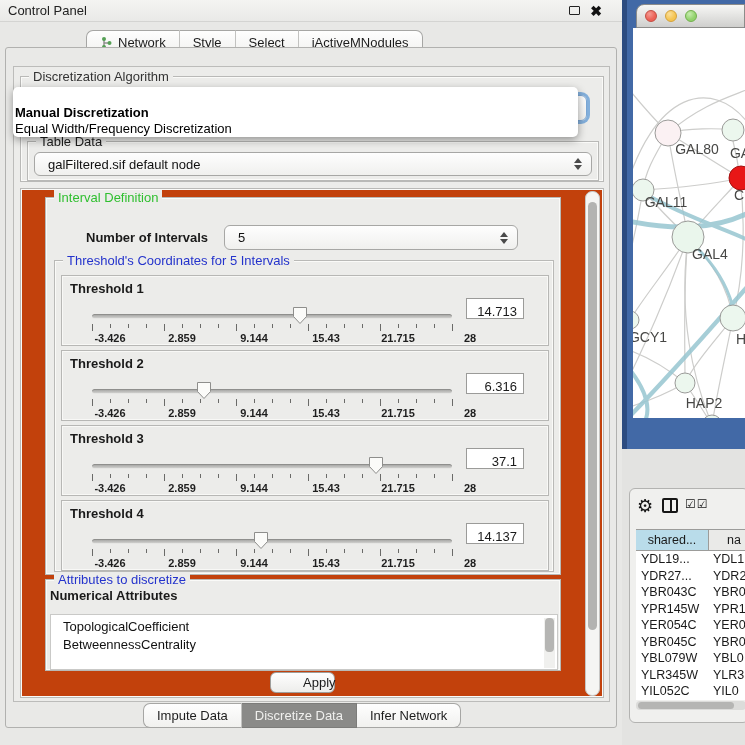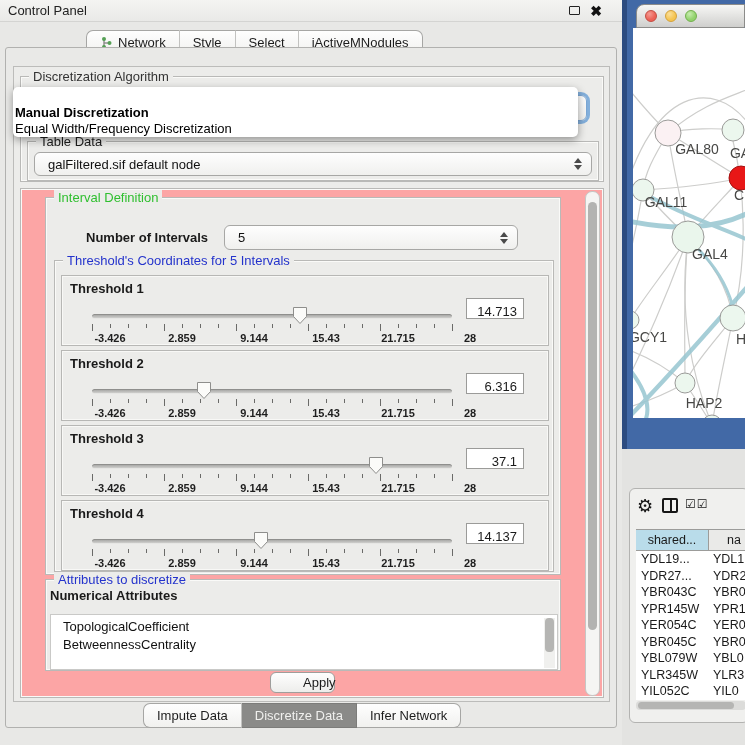--- a/index.html
+++ b/index.html
@@ -159,21 +159,21 @@
         <div class="combo" style="left:6px; top:10px; width:558px; height:24px;">
           <span>galFiltered.sif default node</span>
           <span class="spinner">
               <i class="up"></i>
               <i class="dn"></i>
             </span>
         </div>
       </div>
     </div>
 
-    <div class="group" style="left:20px; top:188px; width:584px; height:510px; background:#fca5a5;">
+    <div class="group" style="left:20px; top:188px; width:584px; height:510px; background:#c2410c;">
 
       <div class="group" style="left:24px; top:8px; width:516px; height:378px;">
         <span class="legend" style="color:#2fbf2f;">Interval Definition</span>
 
         <div style="position:absolute; left:40px; top:32px; font-weight:bold;">Number of Intervals</div>
         <div class="combo" style="left:178px; top:27px; width:294px; height:25px;">
           <span>5</span>
           <span class="spinner">
               <i class="up"></i>
               <i class="dn"></i>

